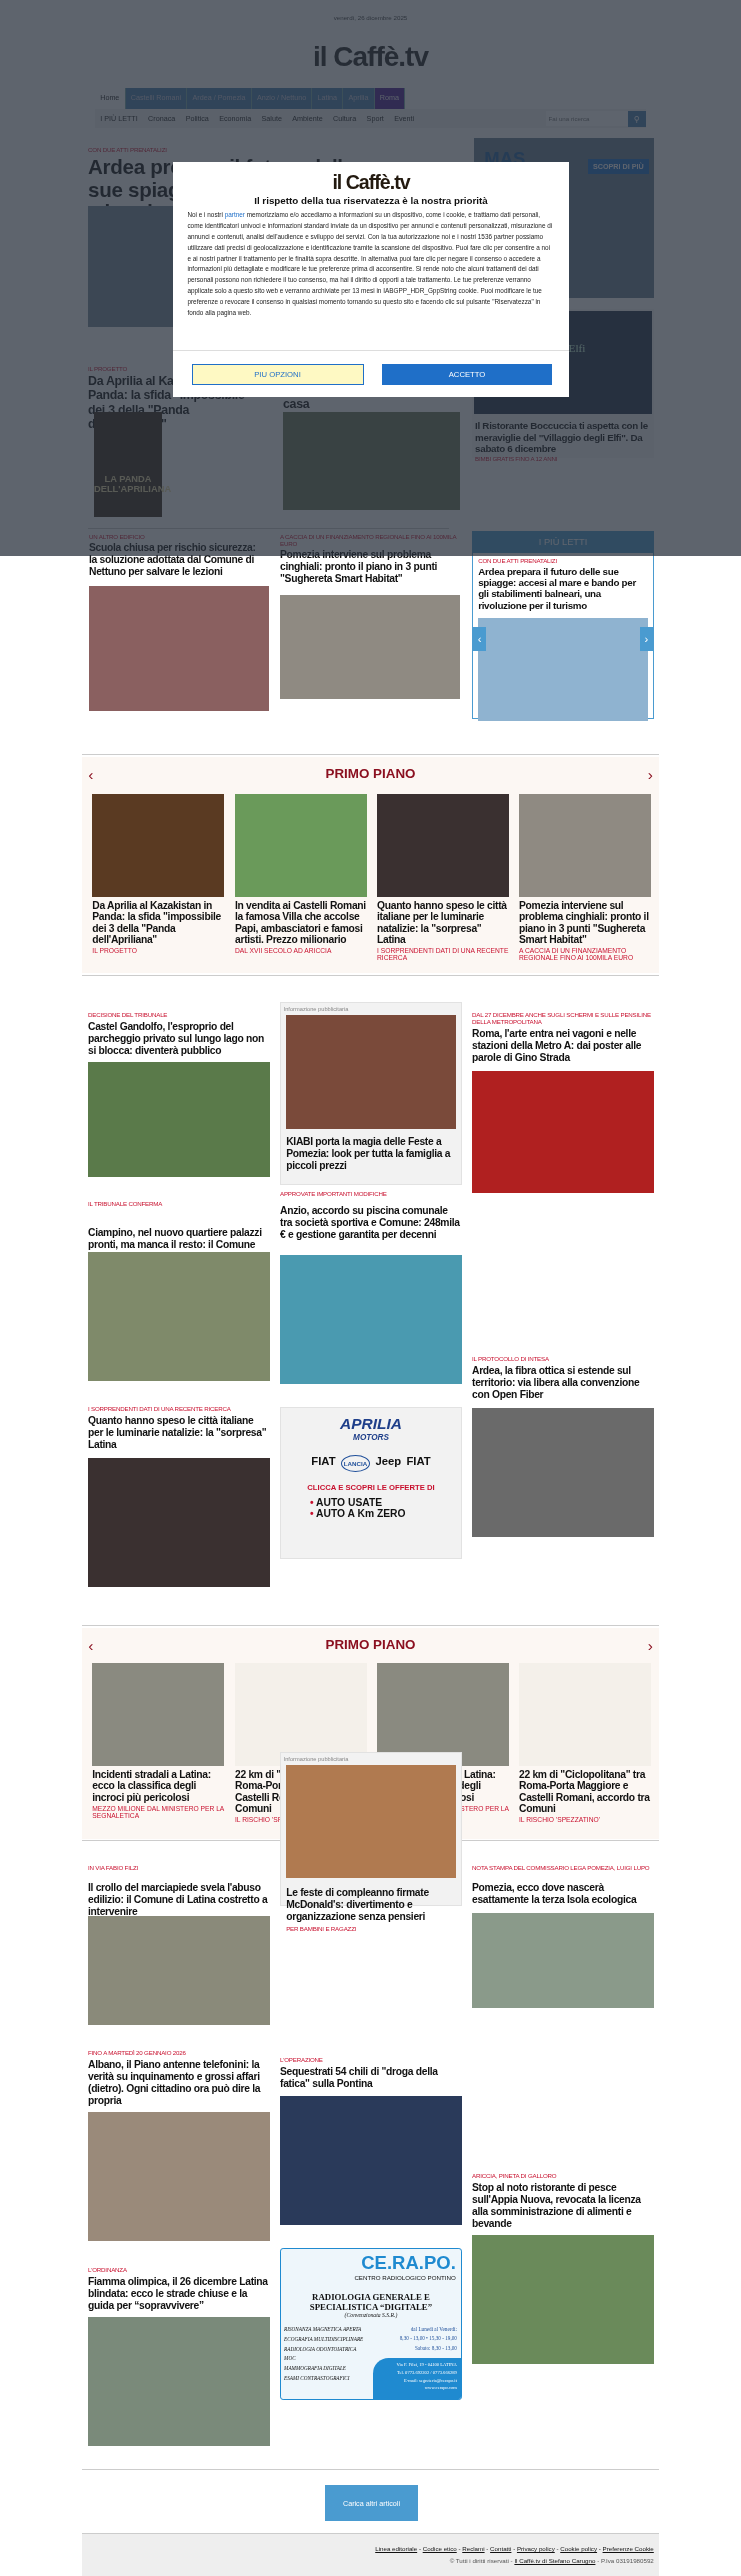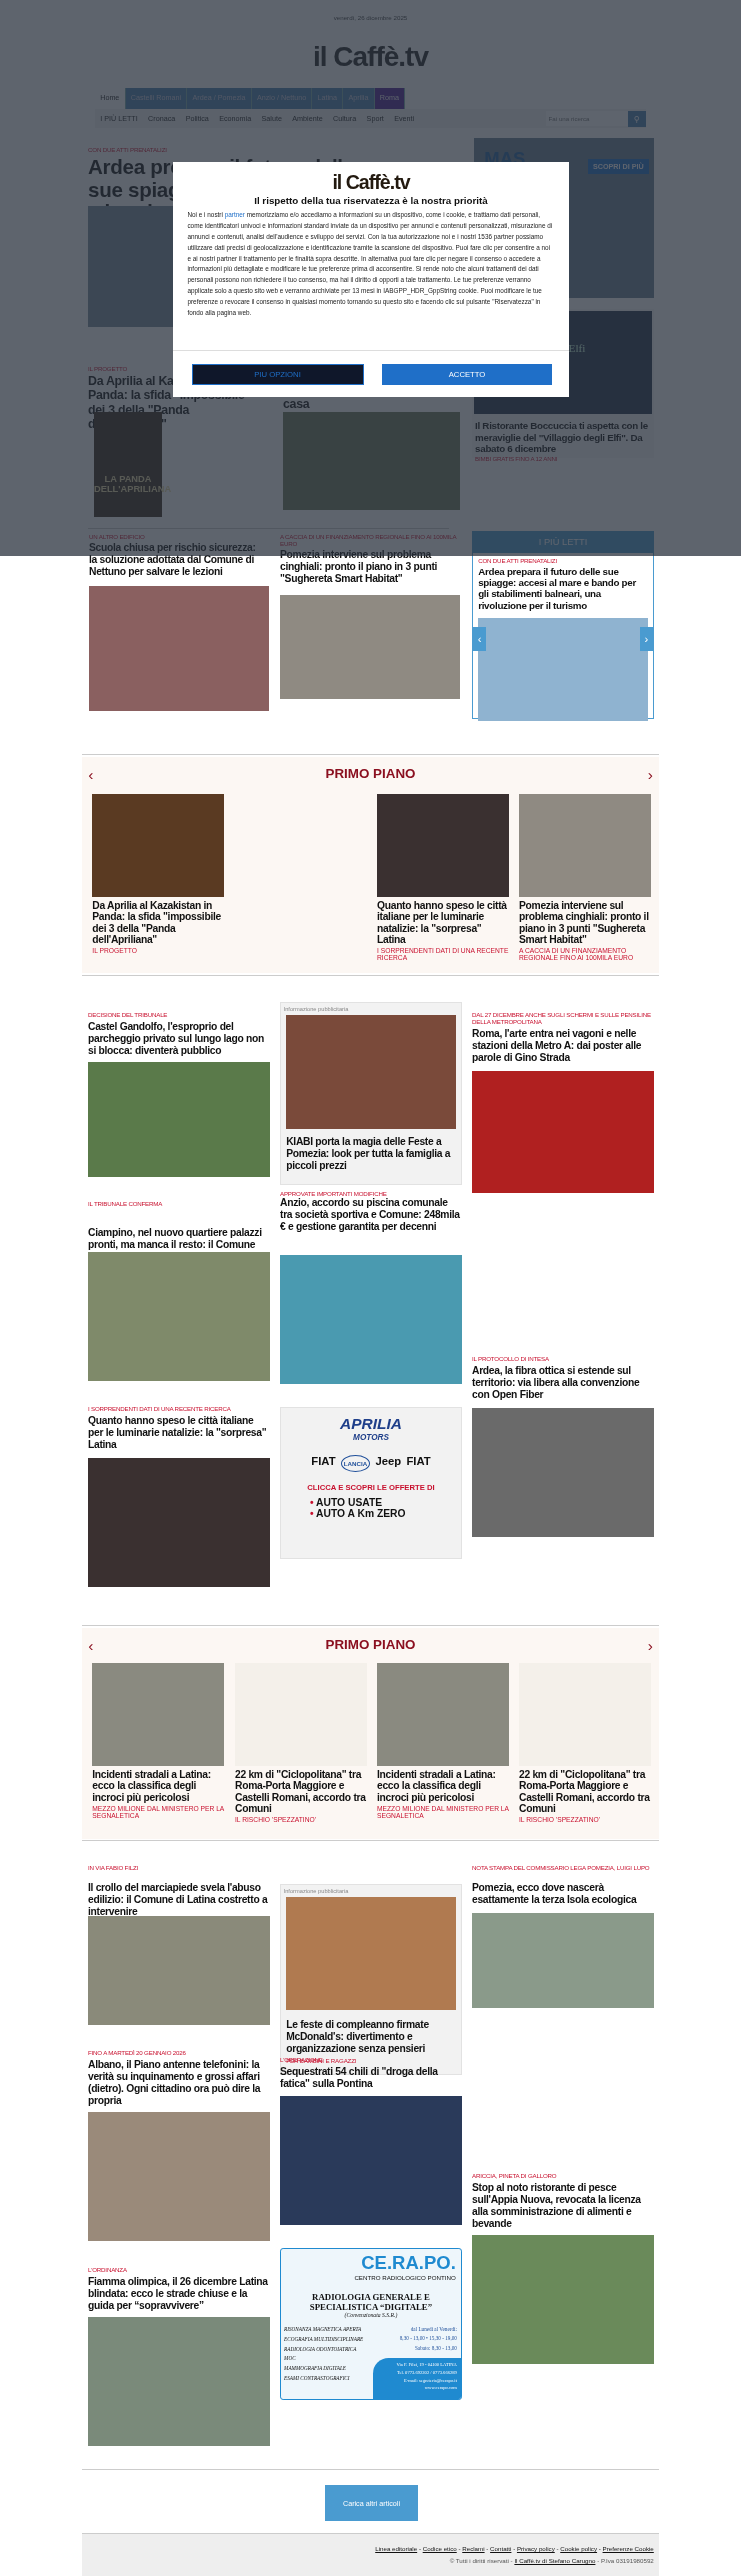--- a/index.html
+++ b/index.html
@@ -22,21 +22,21 @@
 .big{font-size:20.6px;line-height:1.1}
 .img{background:#888;display:block}
 .abs{position:absolute}
 .overlay{position:absolute;left:0;top:0;width:742px;height:556px;background:rgba(40,48,60,0.75);z-index:5}
 .modal{position:absolute;left:173px;top:162px;width:396px;height:235px;background:#fff;z-index:6;font-family:"Liberation Sans",sans-serif}
 .modal .mlogo{text-align:center;font-size:19.6px;font-weight:bold;letter-spacing:-1px;color:#231a10;margin-top:9.3px}
 .modal h2{text-align:center;font-size:9.8px;font-weight:bold;margin-top:1px}
 .modal p{font-size:6.4px;line-height:10.8px;padding:4.1px 14.4px 0 14.4px;color:#222}
 .modal p span.lnk{color:#1f6fc8}
 .modal .bar{position:absolute;left:0;top:188px;width:396px;border-top:0.5px solid #ddd}
-.btn-opt{position:absolute;left:18.5px;top:202px;width:172px;height:20.6px;border:0.5px solid #1f6fc8;color:#1f6fc8;background:#0f172a;font-size:7.7px}
+.btn-opt{position:absolute;left:18.5px;top:202px;width:172px;height:20.6px;border:0.5px solid #1f6fc8;color:#1f6fc8;background:#fef9c3;font-size:7.7px}
 .btn-acc{position:absolute;left:209px;top:202px;width:170px;height:20.6px;border:0;background:#1f6fc8;color:#fff;font-size:7.7px}
 .hr{position:absolute;left:82px;width:577px;border-top:0.5px solid #ccc}
 .primo{position:absolute;left:82px;width:577px;background:#fcf7f3}
 .primo .ph{font-size:13.4px;font-weight:bold;color:#8b1020;text-align:center;padding-top:9.3px}
 .primo .arr{position:absolute;top:9.3px;font-size:15.5px;color:#8b1020}
 .pcard{position:absolute;width:132px}
 .pcard .im{height:103px;background:#999}
 .pcard .t{font-size:10.3px;font-weight:bold;line-height:1.1;margin-top:3.1px;letter-spacing:-0.3px}
 .pcard .k{color:#c8102e;font-size:6.7px;text-transform:uppercase;margin-top:2.1px}
 .adbox{position:absolute;background:#f2f2f2;border:0.5px solid #e2e2e2}
@@ -148,20 +148,25 @@
 <div class="hr" style="top:754px"></div>
 <div class="primo" style="top:757px;height:216px">
   <div class="ph">PRIMO PIANO</div>
   <div class="arr" style="left:6.2px"><span>‹</span></div>
   <div class="arr" style="right:6.2px"><span>›</span></div>
   <div class="pcard" style="left:10.3px;top:37px">
     <div class="im" style="background:#5a3a22"></div>
     <div class="t">Da Aprilia al Kazakistan in Panda: la sfida "impossibile dei 3 della "Panda dell'Apriliana"</div>
     <div class="k">IL PROGETTO</div>
   </div>
+  <div class="pcard" style="left:153px;top:37px">
+    <div class="im" style="background:#6a9a5a"></div>
+    <div class="t">In vendita ai Castelli Romani la famosa Villa che accolse Papi, ambasciatori e famosi artisti. Prezzo milionario</div>
+    <div class="k">DAL XVII SECOLO AD ARICCIA</div>
+  </div>
   <div class="pcard" style="left:295px;top:37px">
     <div class="im" style="background:#3a3030"></div>
     <div class="t">Quanto hanno speso le città italiane per le luminarie natalizie: la "sorpresa" Latina</div>
     <div class="k">I SORPRENDENTI DATI DI UNA RECENTE RICERCA</div>
   </div>
   <div class="pcard" style="left:437px;top:37px">
     <div class="im" style="background:#8f8a82"></div>
     <div class="t">Pomezia interviene sul problema cinghiali: pronto il piano in 3 punti "Sughereta Smart Habitat"</div>
     <div class="k">A CACCIA DI UN FINANZIAMENTO REGIONALE FINO AI 100MILA EURO</div>
   </div>
@@ -187,21 +192,21 @@
 <div class="img abs" style="left:88px;top:1458px;width:182px;height:129px;background:#3a3030"></div>
 
 <div class="adbox" style="left:280px;top:1002px;width:182px;height:183px">
   <div class="adlabel">Informazione pubblicitaria</div>
   <div class="img" style="margin:0 5.2px;height:114px;background:#7a4a3a"></div>
   <div class="title" style="padding:7.2px 5.2px 0 5.2px">KIABI porta la magia delle Feste a Pomezia: look per tutta la famiglia a piccoli prezzi</div>
 </div>
 
 <div class="abs" style="left:280px;top:1190px;width:180px">
   <div class="kicker">APPROVATE IMPORTANTI MODIFICHE</div>
-  <div class="title" style="margin-top:0">Anzio, accordo su piscina comunale tra società sportiva e Comune: 248mila € e gestione garantita per decenni</div>
+  <div class="title" style="margin-top:8px">Anzio, accordo su piscina comunale tra società sportiva e Comune: 248mila € e gestione garantita per decenni</div>
 </div>
 <div class="img abs" style="left:280px;top:1255px;width:182px;height:129px;background:#4a9ab0"></div>
 
 <div class="adbox" style="left:280px;top:1407px;width:182px;height:152px;text-align:center">
   <div style="font-size:15.5px;font-style:italic;font-weight:bold;color:#1f3f8a;margin-top:7.2px">APRILIA</div>
   <div style="font-size:8.2px;font-style:italic;font-weight:bold;color:#1f3f8a">MOTORS</div>
   <div style="font-size:11.3px;font-weight:bold;margin-top:12.4px;display:flex;justify-content:center;gap:5.2px">
     <span>FIAT</span>
     <span style="color:#1f4f9a;font-size:6.2px;border:1px solid #1f4f9a;border-radius:50%;padding:4.1px 2.1px">LANCIA</span>
     <span>Jeep</span>
@@ -263,21 +268,21 @@
   <div class="title" style="margin-top:3.1px">Albano, il Piano antenne telefonini: la verità su inquinamento e grossi affari (dietro). Ogni cittadino ora può dire la propria</div>
 </div>
 <div class="img abs" style="left:88px;top:2112px;width:182px;height:129px;background:#9a8a7a"></div>
 
 <div class="abs" style="left:88px;top:2266px;width:180px">
   <div class="kicker">L'ORDINANZA</div>
   <div class="title" style="margin-top:3.1px">Fiamma olimpica, il 26 dicembre Latina blindata: ecco le strade chiuse e la guida per “sopravvivere”</div>
 </div>
 <div class="img abs" style="left:88px;top:2317px;width:182px;height:129px;background:#7a8a7a"></div>
 
-<div class="adbox" style="left:280px;top:1884px;width:182px;height:191px">
+<div class="adbox" style="left:280px;top:1752px;width:182px;height:154px">
   <div class="adlabel">Informazione pubblicitaria</div>
   <div class="img" style="margin:0 5.2px;height:113px;background:#b07a50"></div>
   <div class="title" style="padding:9.3px 5.2px 0 5.2px">Le feste di compleanno firmate McDonald's: divertimento e organizzazione senza pensieri</div>
   <div class="kicker" style="padding:2.1px 5.2px">PER BAMBINI E RAGAZZI</div>
 </div>
 
 <div class="abs" style="left:280px;top:2056px;width:180px">
   <div class="kicker">L'OPERAZIONE</div>
   <div class="title" style="margin-top:3.1px">Sequestrati 54 chili di "droga della fatica" sulla Pontina</div>
 </div>

